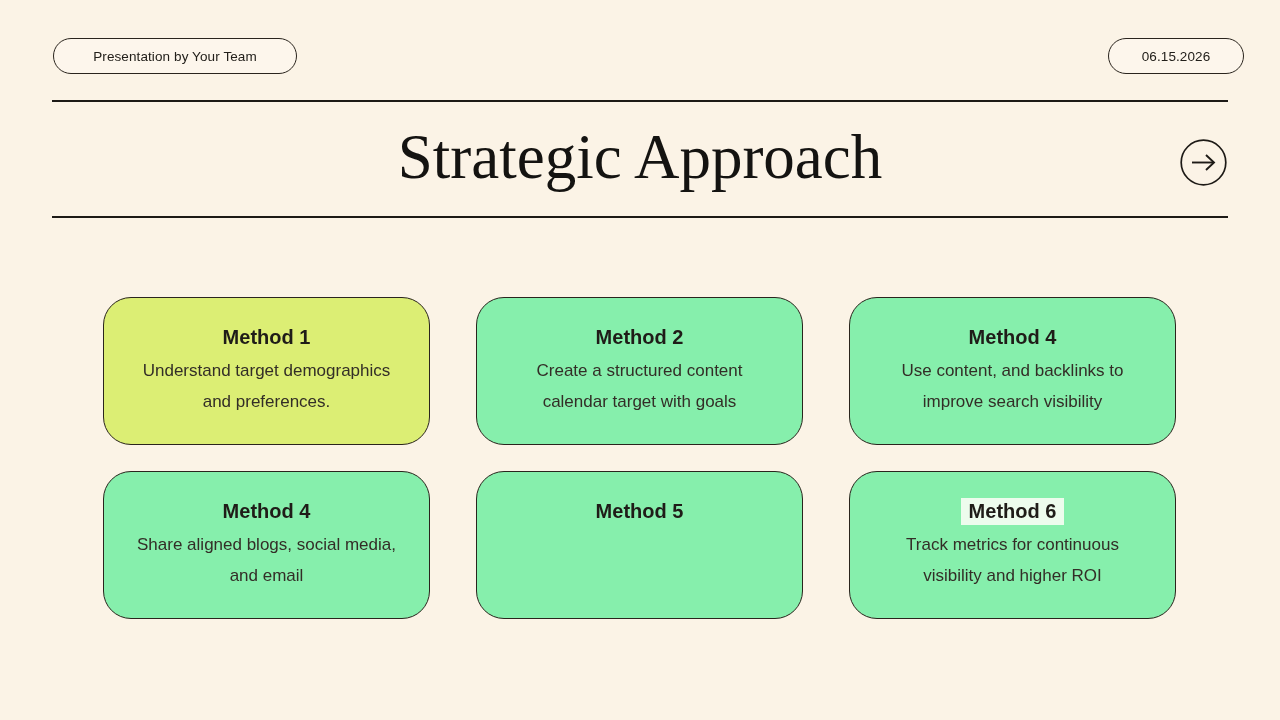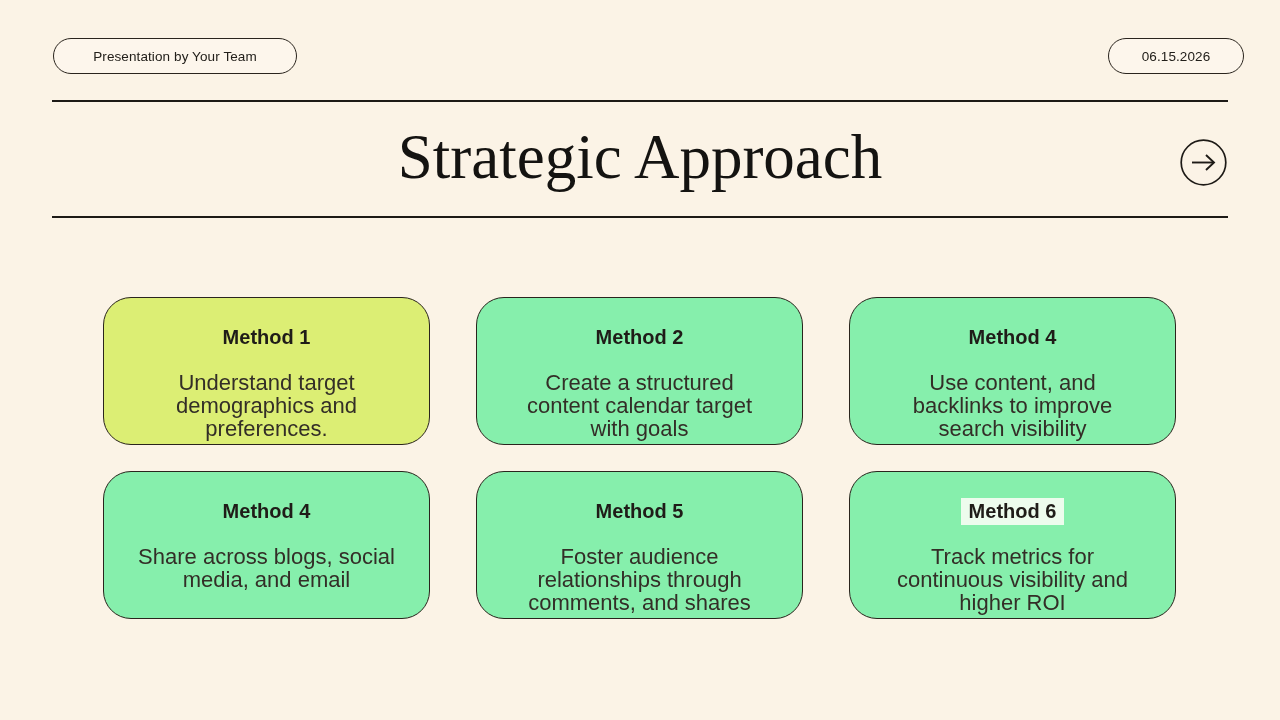--- a/index.html
+++ b/index.html
@@ -87,23 +87,23 @@
   .card.lime { background: #dcee74; }
   .card-title {
     font-size: 20px;
     font-weight: bold;
     color: #1f1c18;
     display: inline-block;
     padding: 2px 8px;
   }
   .card-title.hl { background: rgba(255, 254, 248, 0.85); }
   .card-desc {
-    margin-top: 20px;
-    font-size: 22px;
-    line-height: 23px;
+    margin-top: 4px;
+    font-size: 17px;
+    line-height: 31px;
     color: #332e27;
     padding: 0 4px;
   }
 </style>
 </head>
 <body>
 
 <div class="pill pill-left">Presentation by Your Team</div>
 
 <div class="pill pill-right">06.15.2026</div>
@@ -136,26 +136,25 @@
     <div class="card-desc">Create a structured content calendar target with goals</div>
   </div>
 
   <div class="card">
     <div class="card-title">Method 4</div>
     <div class="card-desc">Use content, and backlinks to improve search visibility</div>
   </div>
 
   <div class="card">
     <div class="card-title">Method 4</div>
-    <div class="card-desc">Share across blogs, social media, and email</div>
+    <div class="card-desc">Share aligned blogs, social media, and email</div>
   </div>
 
   <div class="card">
     <div class="card-title">Method 5</div>
-    <div class="card-desc">Foster audience relationships through comments, and shares</div>
   </div>
 
   <div class="card">
     <div class="card-title hl">Method 6</div>
     <div class="card-desc">Track metrics for continuous visibility and higher ROI</div>
   </div>
 
 </div>
 
 </body></html>

